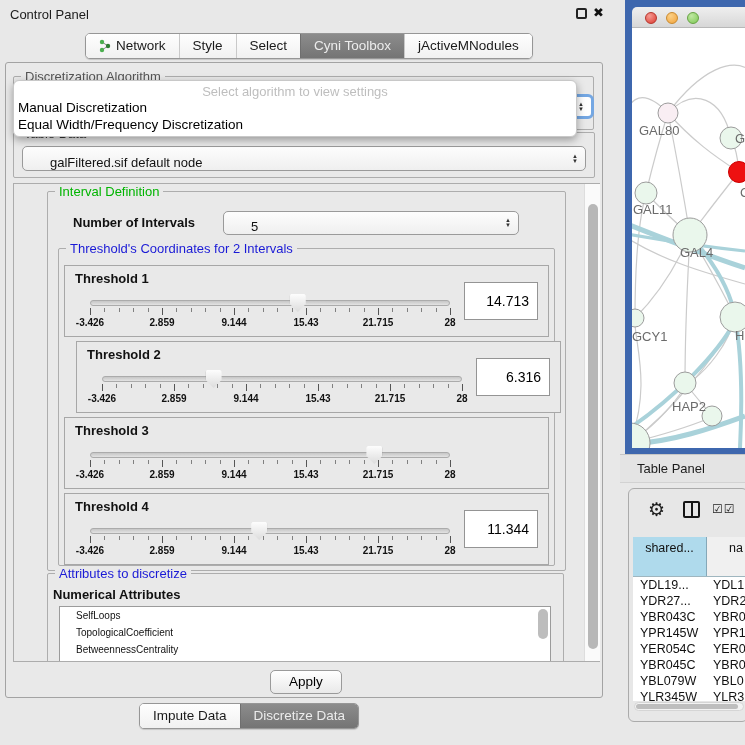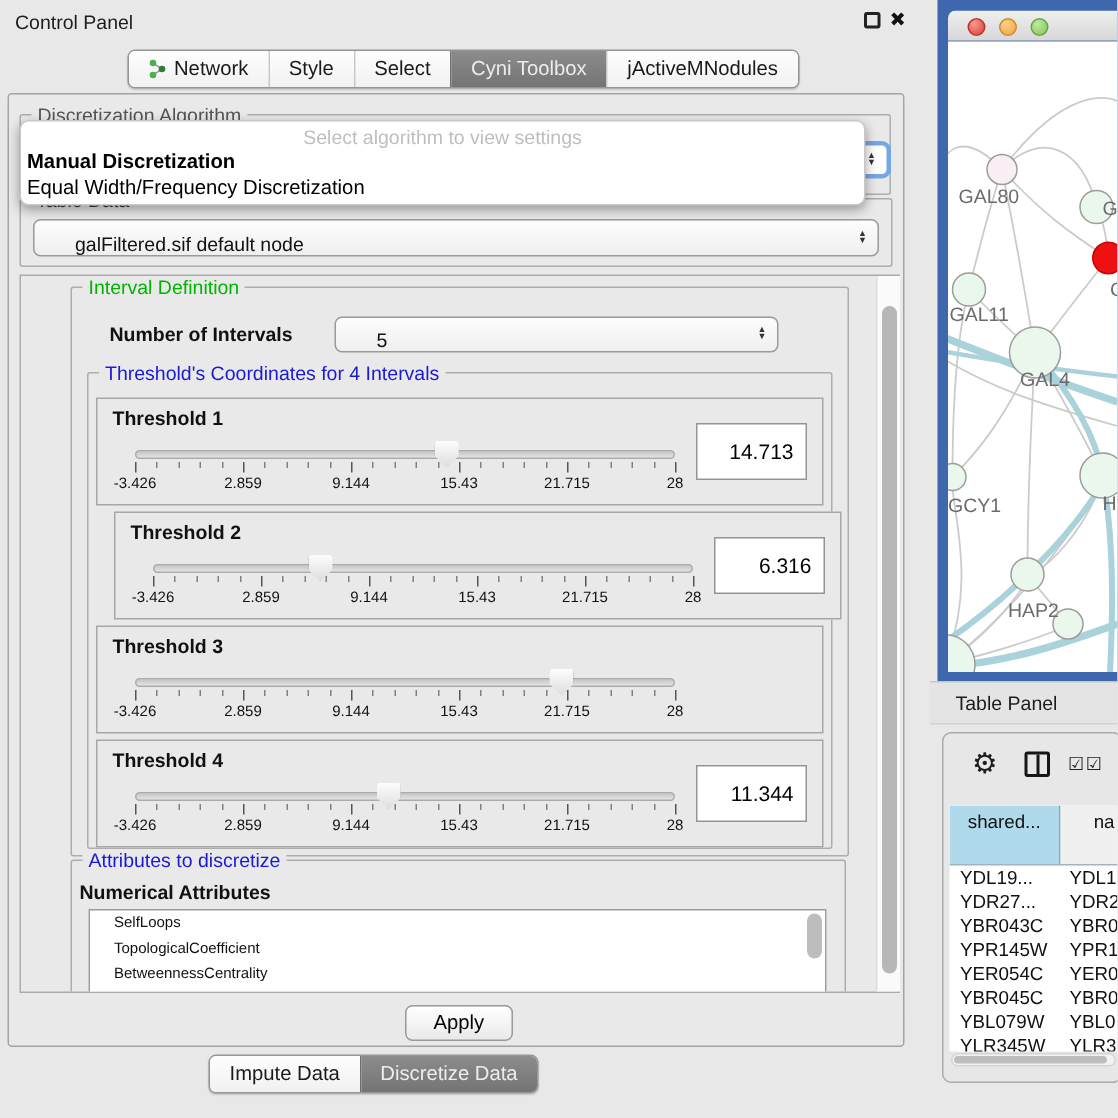--- a/index.html
+++ b/index.html
@@ -25,21 +25,21 @@
 
   .group { position:absolute; border:1px solid #ADADAD; border-radius:2px; }
   .group-label { position:absolute; font-size:13px; background:#E9E9E9; padding:0 4px; white-space:nowrap; }
 
   
   #algo-combo { left:21px; top:94px; width:573px; height:25px; border:3px solid #74A7E3; border-radius:6px; background:#fff; }
   
   #algo-popup { left:13px; top:80px; width:564px; height:57px; background:#fff; border:1px solid #C8C8C8; border-radius:6px; box-shadow:0 3px 8px rgba(0,0,0,.35); z-index:5; }
   #algo-prompt { width:100%; text-align:center; margin-top:3px; font-size:13px; color:#BEBEBE; }
   .algo-opt { font-size:13.5px; padding:1px 0 1px 4px; color:#000; }
-  .algo-opt.b { font-weight:bold; }
+  .algo-opt.b { font-weight:normal; }
 
   
   .combo { position:absolute; border:1px solid #9A9A9A; border-radius:5px; background:linear-gradient(#FDFDFD,#EFEFEF); font-size:13px; display:flex; align-items:flex-end; padding-left:27px; color:#111; }
   .stepper { position:absolute; right:7px; top:50%; transform:translateY(-50%); display:flex; flex-direction:column; line-height:5px; font-size:6px; color:#333; }
 
   
   #scrollpane { left:13px; top:183px; width:587px; height:479px; border:1px solid #ACACAC; background:#E9E9E9; overflow:hidden; }
   #v-scrollbar { left:584px; top:184px; width:16px; height:477px; background:#FAFAFA; border-left:1px solid #DDD; }
   #v-thumb { left:2.5px; top:20px; width:10px; height:445px; border-radius:5px; background:#B7B7B7; }
 
@@ -49,21 +49,21 @@
 
   .threshold-panel { position:absolute; left:50px; width:485px; height:72px; border:1px solid #A7A7A7; background:#E9E9E9; }
   .th-label { position:absolute; left:10px; top:5px; font-size:13px; font-weight:bold; }
   .slider { position:absolute; left:25px; top:27px; width:360px; height:20px; }
   .track { position:absolute; left:0; top:7px; width:100%; height:6px; border-radius:3px; background:linear-gradient(#C6C6C6,#E3E3E3); border:1px solid #ABABAB; }
   .thumb { position:absolute; top:1px; width:16px; height:18px; background:linear-gradient(#FDFDFD,#DCDCDC); clip-path:polygon(8% 0,92% 0,100% 10%,100% 55%,50% 100%,0 55%,0 10%); filter:drop-shadow(0 0 1px #8a8a8a); }
   .ticks { position:absolute; left:25px; top:42px; width:360px; height:8px; }
   .ticks i { position:absolute; top:0; width:1px; background:#555; height:7px; }
   .ticks i.minor { height:4px; background:#808080; }
   .tick-labels { position:absolute; left:25px; top:51px; width:360px; height:12px; }
-  .tick-labels span { position:absolute; transform:translateX(-50%); font-size:10px; font-weight:normal; color:#111; white-space:nowrap; }
+  .tick-labels span { position:absolute; transform:translateX(-50%); font-size:10px; font-weight:bold; color:#111; white-space:nowrap; }
   .value-box { position:absolute; left:399px; top:16px; width:74px; height:38px; background:#fff; border:1px solid #949494; font-size:14px; text-align:right; line-height:36px; padding-right:8px; color:#000; }
 
   
   #attr-list { position:absolute; left:45px; top:422px; width:492px; height:57px; background:#fff; border:1px solid #9B9B9B; overflow:hidden; }
   .attr-item { font-size:10px; line-height:17px; padding-left:16px; color:#111; }
   #attr-scroll { position:absolute; right:2px; top:2px; width:10px; height:30px; background:#BDBDBD; border-radius:5px; }
 
   #apply-btn { left:270px; top:670px; padding:3px 18px 4px; font-size:13.5px; border:1px solid #9A9A9A; border-radius:5px; background:linear-gradient(#FFFFFF,#E9E9E9); }
 
   
@@ -161,21 +161,21 @@
   <div class="abs bold" style="left:59px;top:31px;font-size:13px;">Number of Intervals</div>
   <div class="combo" style="left:209px;top:27px;width:296px;height:24px;">
     <span>5</span>
     <span class="stepper">
         <span>▲</span>
         <span>▼</span>
       </span>
   </div>
 
   <div class="group" style="left:44px;top:64px;width:497px;height:318px;"></div>
-  <div class="group-label blue-title" style="left:52px;top:57px;">Threshold's Coordinates for 4 Intervals</div>
+  <div class="group-label blue-title" style="left:52px;top:57px;">Threshold's Coordinates for 2 Intervals</div>
 
   <div class="threshold-panel" style="top:81px;">
     <div class="th-label">Threshold 1</div>
     <div class="slider">
         <div class="track"></div>
         <div class="thumb" style="left: calc(57.72% - 8px);"></div>
       </div>
     <div class="ticks">
         <i style="left: 0%;"></i>
         <i class="minor" style="left: 4%;"></i>

